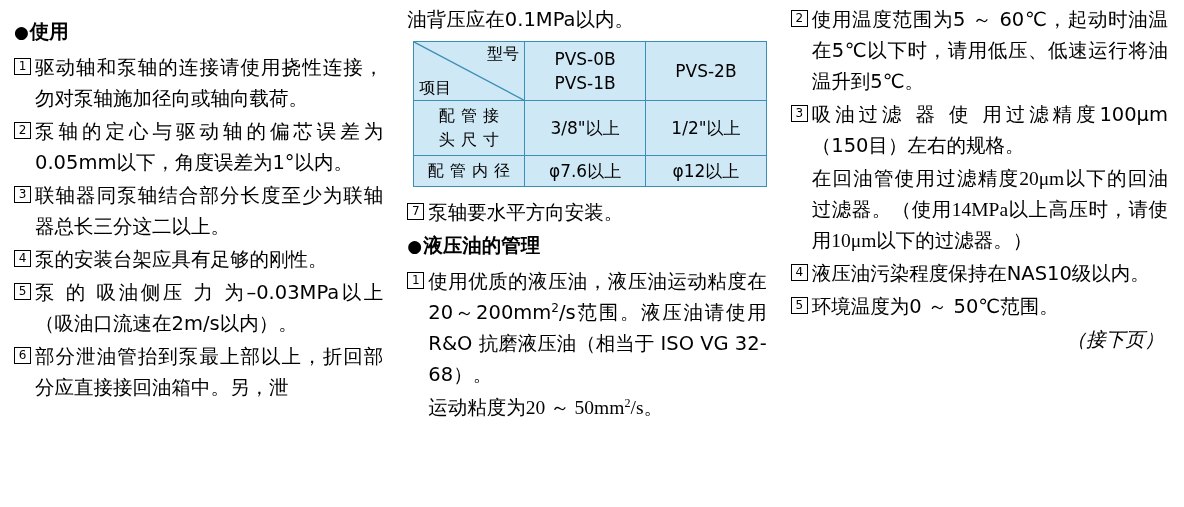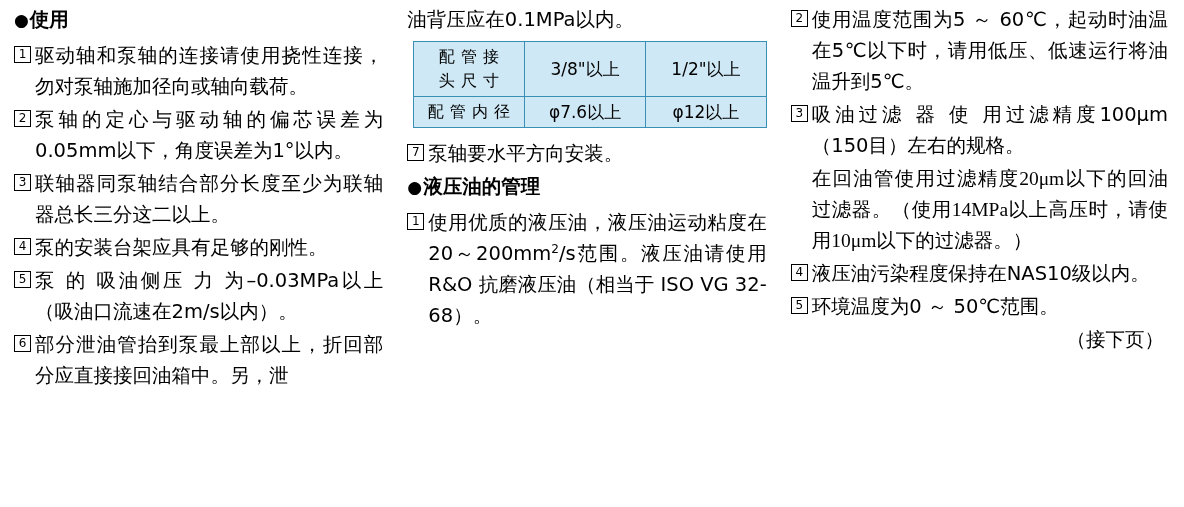--- a/index.html
+++ b/index.html
@@ -20,21 +20,21 @@
     height: 507px;
     box-sizing: border-box;
     padding: 4px 12px 0 6px;
     display: flex;
     flex-direction: row;
     align-items: flex-start;
   }
   .col {
     box-sizing: border-box;
   }
-  .col-1 { width: 390px; padding-left: 8px; padding-right: 10px; }
+  .col-1 { width: 390px; padding-left: 8px; padding-right: 10px; margin-top: 12px; }
   .col-2 { width: 386px; padding-left: 14px; padding-right: 10px; }
   .col-3 { width: 398px; padding-left: 14px; padding-right: 4px; }
   .bullet {
     font-size: 19.5px;
     line-height: 31px;
     margin: 0 0 4px 0;
     font-weight: 700;
   }
   .bullet .dot {
     font-size: 17px;
@@ -71,20 +71,21 @@
   }
   .indented {
     padding-left: 21px;
     font-family: Liberation Serif, serif;
   }
   .right {
     text-align: right;
     font-size: 19.5px;
     line-height: 31px;
     padding-right: 4px;
+    font-style: italic;
   }
   sup, .sup {
     font-size: 0.62em;
     vertical-align: super;
     line-height: 0;
   }
   .tbl-wrap {
     margin: 6px 0 10px 6px;
   }
   table.spec {
@@ -184,20 +185,38 @@
 
   </div>
 
   <div class="col col-2">
 
     <div class="plain">油背压应在0.1MPa以内。</div>
 
     <div class="tbl-wrap">
       <table class="spec">
         <tbody>
+            <tr>
+          <td class="hdrcell">
+            <span class="diag">
+              <svg viewBox="0 0 104 58" preserveAspectRatio="none">
+                    <line x1="0" y1="0" x2="104" y2="58" stroke="#3b8fb5" stroke-width="1.4"></line>
+                  </svg>
+            </span>
+            <span class="hdr-top">型号</span>
+            <span class="hdr-bot">项目</span>
+          </td>
+          <td class="colhdr">
+            <div>PVS-0B</div>
+            <div>PVS-1B</div>
+          </td>
+          <td class="colhdr">
+            <div>PVS-2B</div>
+          </td>
+        </tr>
         <tr>
           <td class="rowlbl">
             <div>配 管 接</div>
             <div>头 尺 寸</div>
           </td>
           <td class="val">3/8"以上</td>
           <td class="val">1/2"以上</td>
         </tr>
         <tr>
           <td class="rowlbl">配 管 内 径</td>
@@ -213,20 +232,21 @@
       <span class="tx">泵轴要水平方向安装。</span>
     </div>
 
     <div class="bullet"><span><span class="dot">●</span><span>液压油的管理</span></span></div>
 
     <div class="item">
       <span class="mk" style="position: relative; display: inline-block; width: 21px;"><span style="display: inline-block; border: 1.3px solid rgb(0, 0, 0); width: 15px; height: 15px; line-height: 15px; font-size: 12px; text-align: center; vertical-align: middle; position: relative; top: -2px;">1</span></span>
       <span class="tx"><span>使用优质的液压油，液压油运动粘度在20～200mm</span><sup class="sup">2</sup><span>/s范围。液压油请使用 R&amp;O 抗磨液压油（相当于 ISO VG 32-68）。</span></span>
     </div>
 
+    <div class="plain indented"><span>运动粘度为20 ～ 50mm</span><sup class="sup">2</sup><span>/s。</span></div>
 
   </div>
 
   <div class="col col-3">
 
     <div class="item">
       <span class="mk" style="position: relative; display: inline-block; width: 21px;"><span style="display: inline-block; border: 1.3px solid rgb(0, 0, 0); width: 15px; height: 15px; line-height: 15px; font-size: 12px; text-align: center; vertical-align: middle; position: relative; top: -2px;">2</span></span>
       <span class="tx">使用温度范围为5 ～ 60℃，起动时油温在5℃以下时，请用低压、低速运行将油温升到5℃。</span>
     </div>
 

